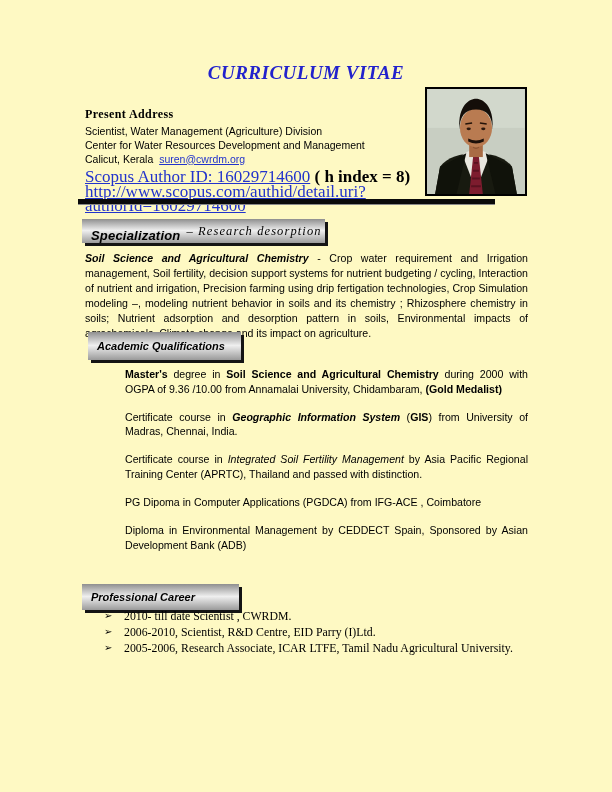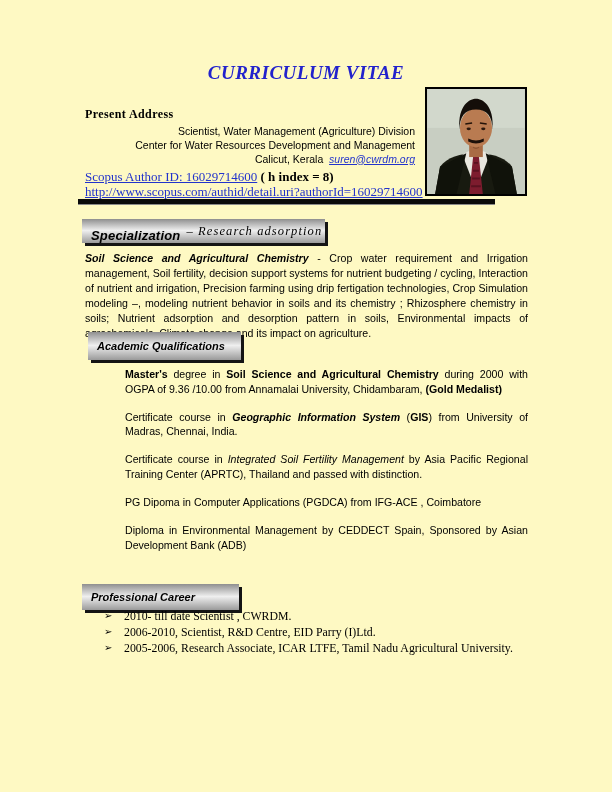--- a/index.html
+++ b/index.html
@@ -26,26 +26,26 @@
     font-family:"Liberation Serif", serif;
     font-size:11.5px;font-weight:bold;
     letter-spacing:0.3px;
   }
   .addr-block{position:absolute;left:85px;top:107px;width:330px;}
   .addr-heading{
     font-family:"Liberation Serif", serif;
     font-size:12px;font-weight:bold;letter-spacing:0.4px;
     margin:0 0 3px 0;
   }
-  .addr-line{font-size:10.5px;line-height:13.8px;margin:0;text-align:right;}
-  .email-link{color:#2233cc;text-decoration:underline;font-style:italic;}
+  .addr-line{font-size:10.5px;line-height:13.8px;margin:0;}
+  .email-link{color:#2233cc;text-decoration:underline;}
   .scopus-block{
     position:absolute;left:85px;top:170px;width:420px;
     font-family:"Liberation Serif", serif;
-    font-size:13px;line-height:14.5px;
+    font-size:17px;line-height:14.5px;
   }
   .scopus-link{color:#2233cc;text-decoration:underline;}
   .hindex{font-weight:bold;color:#000;}
   .divider{
     position:absolute;left:78px;top:199px;width:417px;height:5px;
     background:#0a0a0a;
     border-bottom:1px solid #8a8a8a;
   }
   .photo-frame{
     position:absolute;left:425px;top:87px;width:102px;height:109px;
@@ -132,21 +132,21 @@
       <ellipse cx="42.5" cy="41" rx="2.2" ry="1.5" fill="#2a180e"></ellipse>
       <ellipse cx="57.5" cy="41" rx="2.2" ry="1.5" fill="#2a180e"></ellipse>
       <path d="M39 36 L46 35 M54 35 L61 36" stroke="#241309" stroke-width="1.6"></path>
       <path d="M42 51 Q50 55 58 51 L58 54 Q50 58 42 54 Z" fill="#1c100a"></path>
       <path d="M47 60 Q50 62 53 60" stroke="#8a5433" stroke-width="1.2" fill="none"></path>
     </svg>
   </div>
 
   <div class="section-bar bar-spec">
     <span class="bar-main">Specialization</span>
-    <span class="bar-sub serif">– Research adsorption</span>
+    <span class="bar-sub serif">– Research desorption</span>
   </div>
 
   <div class="spec-para">
     <span class="s-bi">Soil Science and Agricultural Chemistry</span><span> - Crop water requirement and Irrigation management, Soil fertility, decision support systems for nutrient budgeting / cycling, Interaction of nutrient and irrigation, Precision farming using drip fertigation technologies, Crop Simulation modeling –, modeling nutrient behavior in soils and its chemistry ; Rhizosphere chemistry in soils; Nutrient adsorption and desorption pattern in soils, Environmental impacts of agrochemicals, Climate change and its impact on agriculture.</span>
   </div>
 
   <div class="section-bar bar-acad">
     <span class="bar-small">Academic Qualifications</span>
   </div>
 

